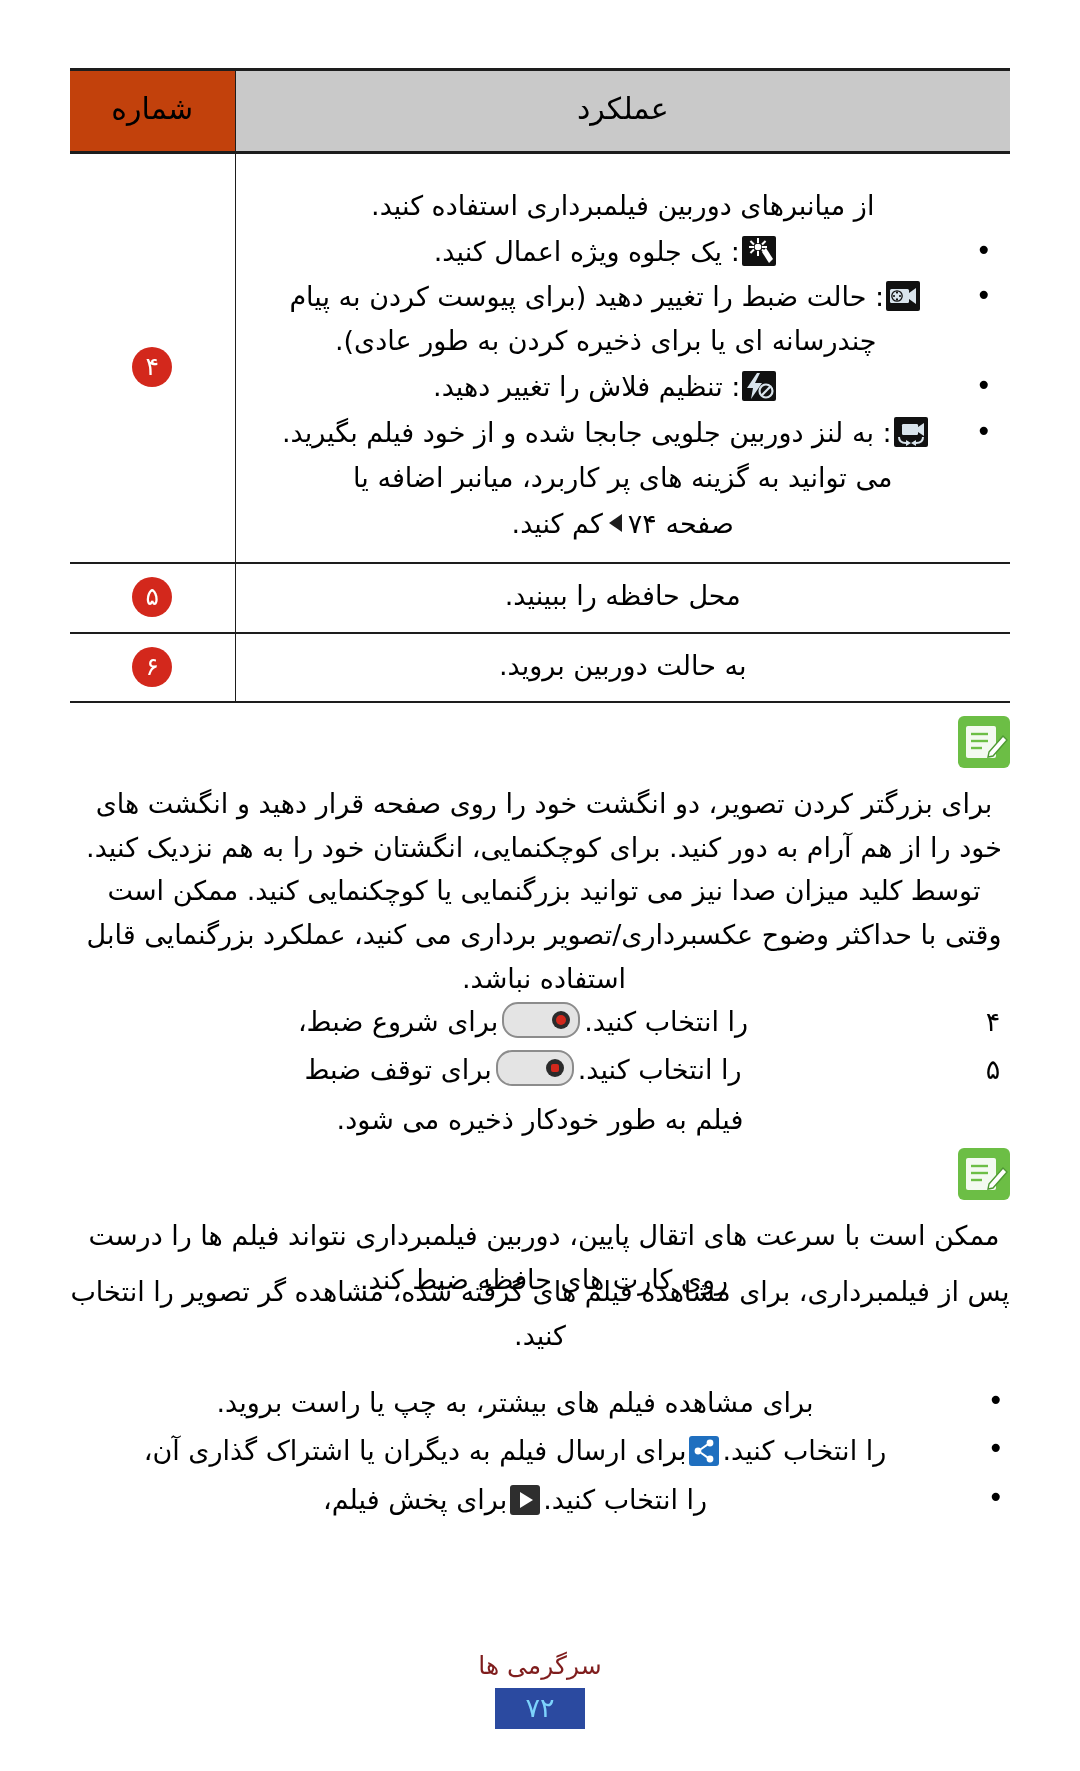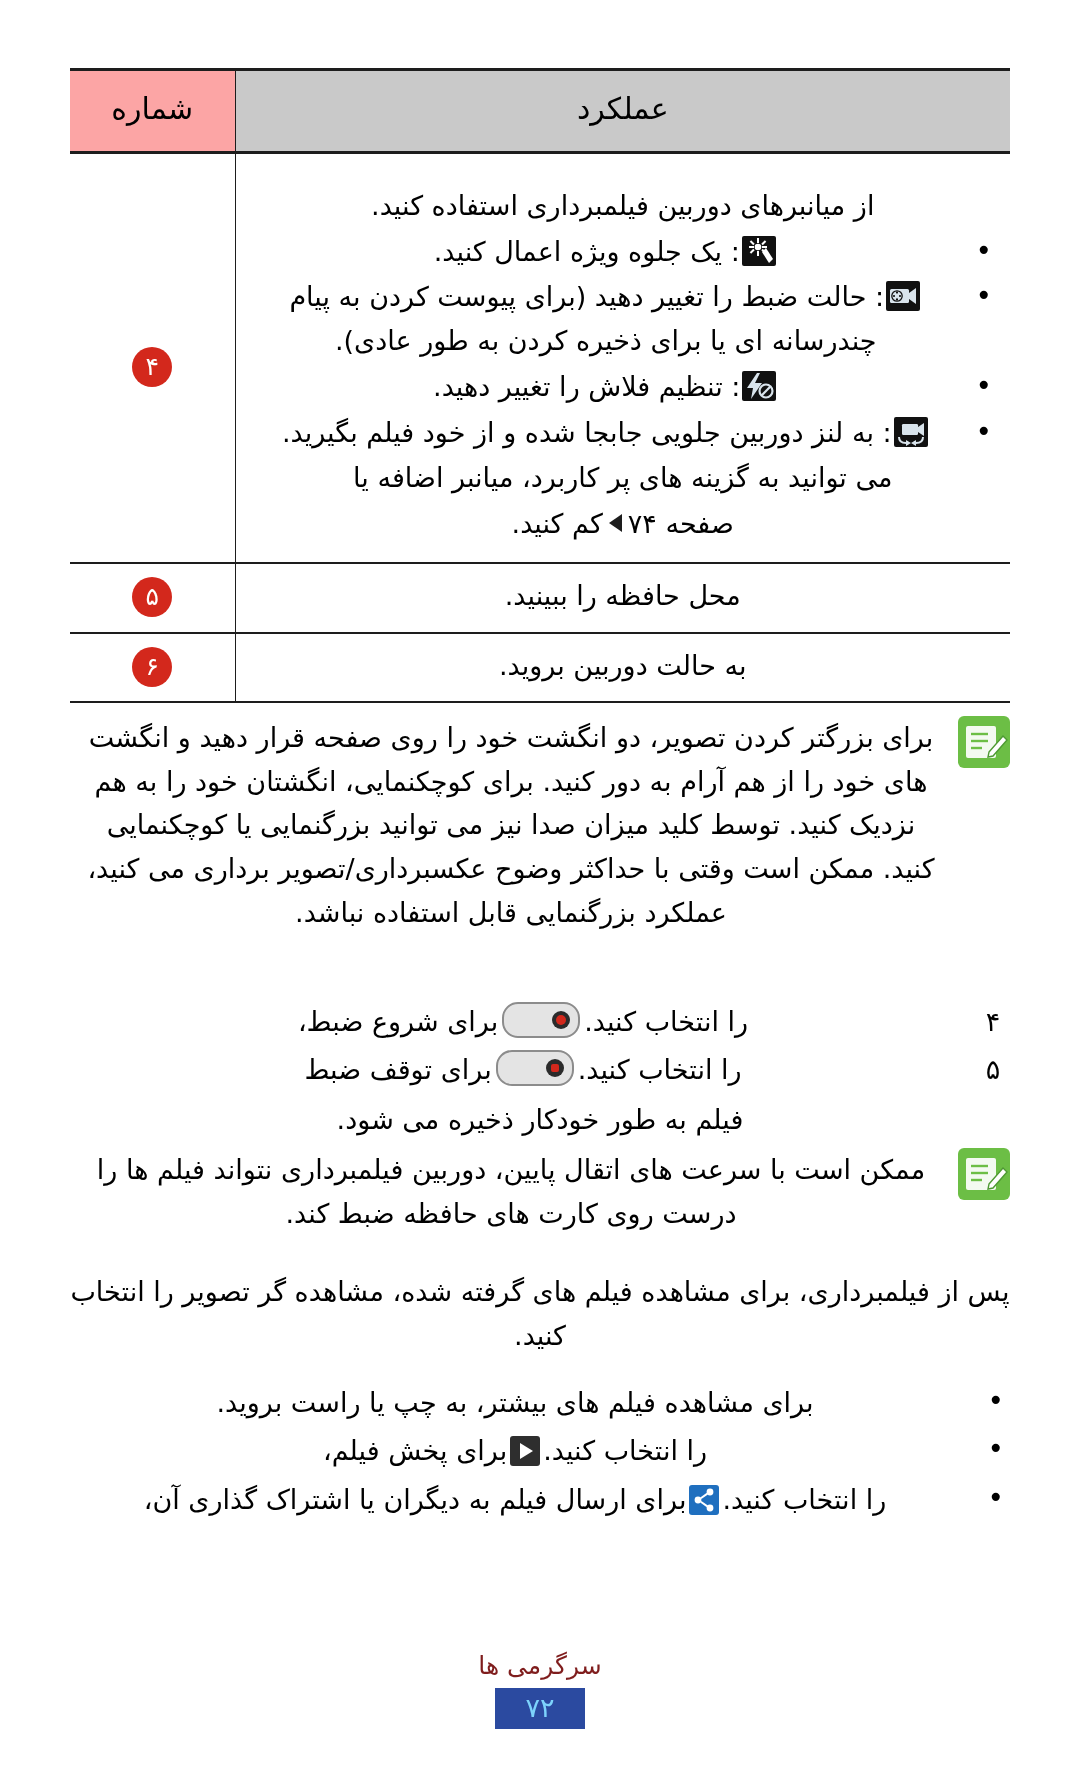--- a/index.html
+++ b/index.html
@@ -46,21 +46,21 @@
     line-height: 1.2;
     vertical-align: middle;
     height: 52px;
   }
   th.h-desc {
     background: #c9c9c9;
     text-align: center;
     border-left: 1px solid #1d1d1d;
   }
   th.h-num {
-    background: #fca5a5;
+    background: #c2410c;
     text-align: center;
   }
 
   table.spec tbody td {
     border-bottom: 2px solid #1d1d1d;
     padding: 10px 14px 14px 14px;
     font-size: 27px;
     line-height: 1.62;
     vertical-align: middle;
   }
@@ -133,20 +133,21 @@
     border-bottom: 9px solid transparent;
     border-right: 13px solid #1d1d1d;
     vertical-align: 1px;
     margin: 0 6px;
   }
 
   
   .note {
     position: absolute;
     display: flex;
+    flex-direction: column;
     align-items: flex-start;
     gap: 14px;
     margin-left: 8px;
   }
   .note .body {
     flex: 1;
     font-size: 27px;
     line-height: 1.62;
     text-align: center;
   }
@@ -440,41 +441,41 @@
     <div class="body">ممکن است با سرعت های اتقال پایین، دوربین فیلمبرداری نتواند فیلم ها را درست روی کارت های حافظه ضبط کند.</div>
   </div>
 
   <div class="para" style="top:1270px;">پس از فیلمبرداری، برای مشاهده فیلم های گرفته شده، مشاهده گر تصویر را انتخاب کنید.</div>
 
   <ul class="blist" style="top:1380px;">
     <li>
       <span>برای مشاهده فیلم های بیشتر، به چپ یا راست بروید.</span>
     </li>
     <li>
-      <span>را انتخاب کنید.</span><span class="chip" style="background:#2e2e2e;">
-        <svg viewBox="0 0 30 30" xmlns="http://www.w3.org/2000/svg">
-            <polygon points="10,7 23,15 10,23" fill="#ffffff"></polygon>
-          </svg>
-      </span><span>برای پخش فیلم،</span>
-    </li>
-    <li>
       <span>را انتخاب کنید.</span><span class="chip" style="background:#1f6fbf;">
         <svg viewBox="0 0 30 30" xmlns="http://www.w3.org/2000/svg">
           <g fill="#ffffff">
             <circle cx="21" cy="7" r="3.4"></circle>
             <circle cx="9" cy="15" r="3.4"></circle>
             <circle cx="21" cy="23" r="3.4"></circle>
           </g>
           <g stroke="#ffffff" stroke-width="2">
             <line x1="11.8" y1="13.2" x2="18.4" y2="8.6"></line>
             <line x1="11.8" y1="16.8" x2="18.4" y2="21.4"></line>
           </g>
         </svg>
       </span><span>برای ارسال فیلم به دیگران یا اشتراک گذاری آن،</span>
     </li>
+    <li>
+      <span>را انتخاب کنید.</span><span class="chip" style="background:#2e2e2e;">
+        <svg viewBox="0 0 30 30" xmlns="http://www.w3.org/2000/svg">
+            <polygon points="10,7 23,15 10,23" fill="#ffffff"></polygon>
+          </svg>
+      </span><span>برای پخش فیلم،</span>
+    </li>
   </ul>
 
   <div class="footer">
     <div class="sect">سرگرمی ها</div>
     <div class="pgnum">۷۲</div>
   </div>
 
 </div>
 
 </body></html>

